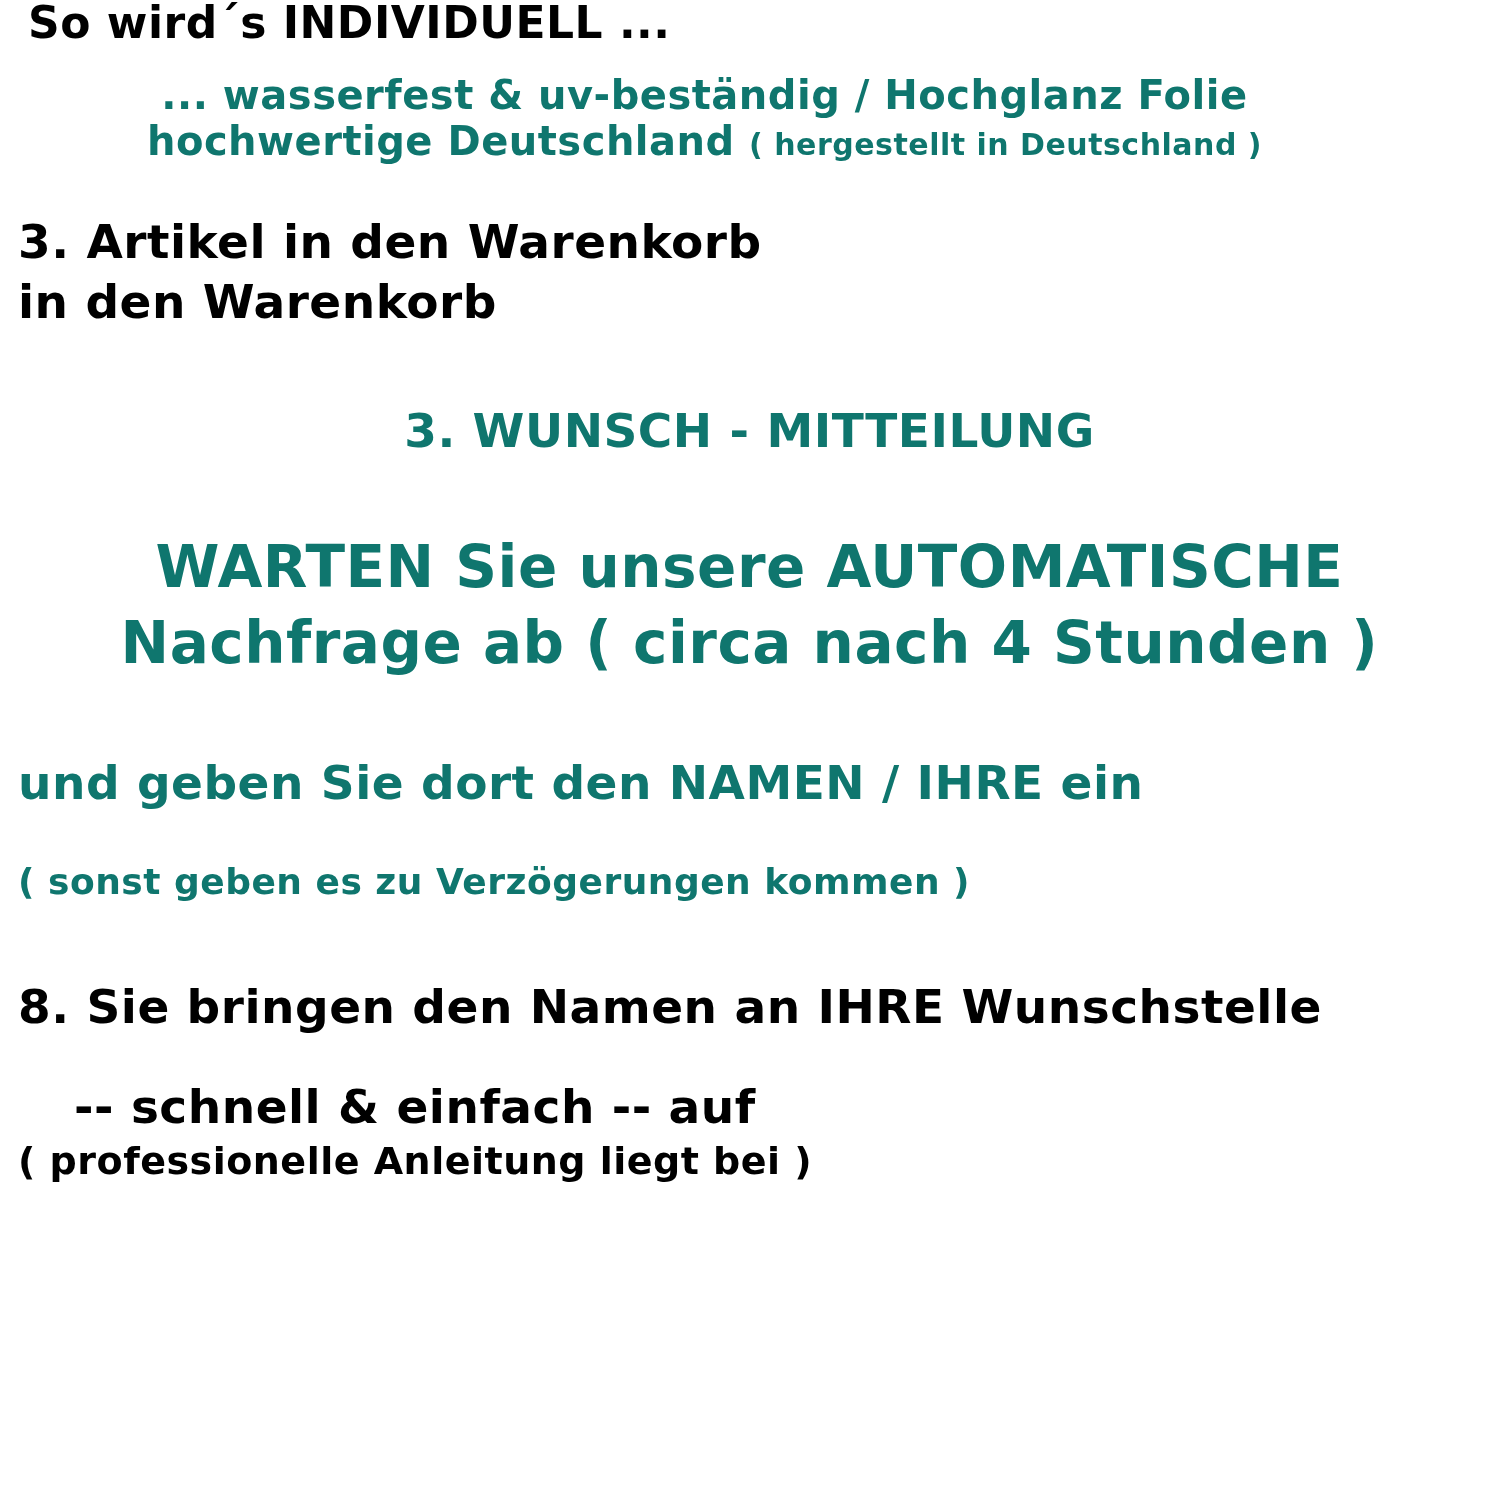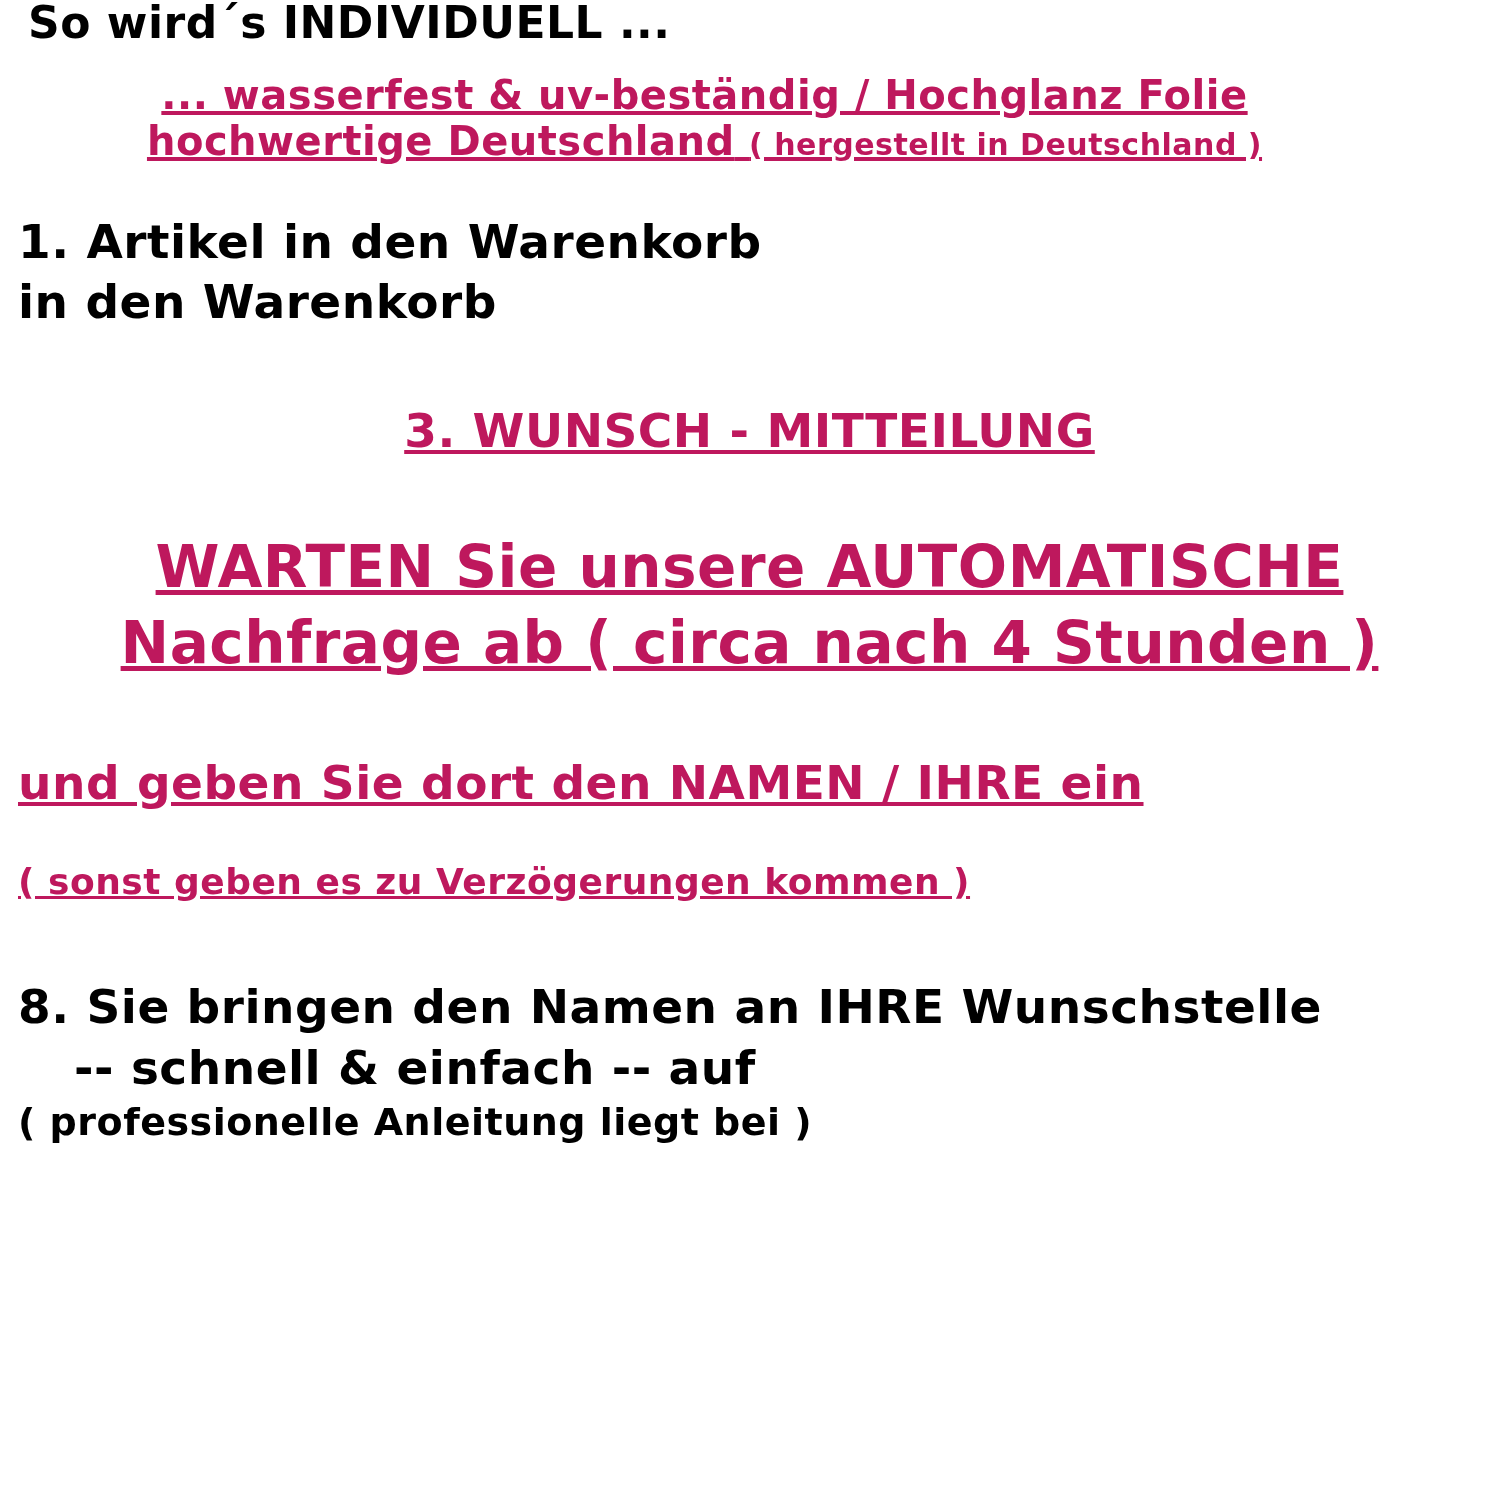--- a/index.html
+++ b/index.html
@@ -20,21 +20,21 @@
     height: 1500px;
     box-sizing: border-box;
     padding: 0 18px;
   }
   .line {
     white-space: nowrap;
     font-weight: bold;
     letter-spacing: 0.5px;
   }
   .black { color: #000000; }
-  .red { color: #be185d; text-decoration: underline; }
+  .red { color: #0f766e; }
 
   .title {
     font-size: 44px;
     line-height: 1.05;
     margin-top: 0;
     margin-left: 10px;
   }
   .sub-block {
     margin-top: 26px;
     text-align: center;
@@ -82,20 +82,21 @@
     line-height: 1.3;
   }
   .step4 {
     font-size: 47px;
     line-height: 1.3;
   }
   .step4b {
     font-size: 47px;
     line-height: 1.3;
     padding-left: 56px;
+    margin-top: 39px;
   }
   .anleitung {
     font-size: 38px;
     line-height: 1.3;
   }
 </style>
 </head>
 <body>
 
 <div class="page">
@@ -104,21 +105,21 @@
 
   <div class="sub-block">
     <div class="line sub1 red">... wasserfest &amp; uv-beständig / Hochglanz Folie</div>
     <div class="line sub2 red">
       <span>hochwertige Deutschland</span>
       <span class="sub-small">( hergestellt in Deutschland )</span>
     </div>
   </div>
 
   <div class="steps">
-    <div class="line step black">1. Artikel in den Warenkorb</div>
+    <div class="line step black">3. Artikel in den Warenkorb</div>
     <div class="line step black">in den Warenkorb</div>
   </div>
 
   <div class="gap-lg"></div>
 
   <div class="line wunsch red">3. WUNSCH - MITTEILUNG</div>
 
   <div class="gap-lg"></div>
 
   <div class="line warten red">WARTEN Sie unsere AUTOMATISCHE</div>

